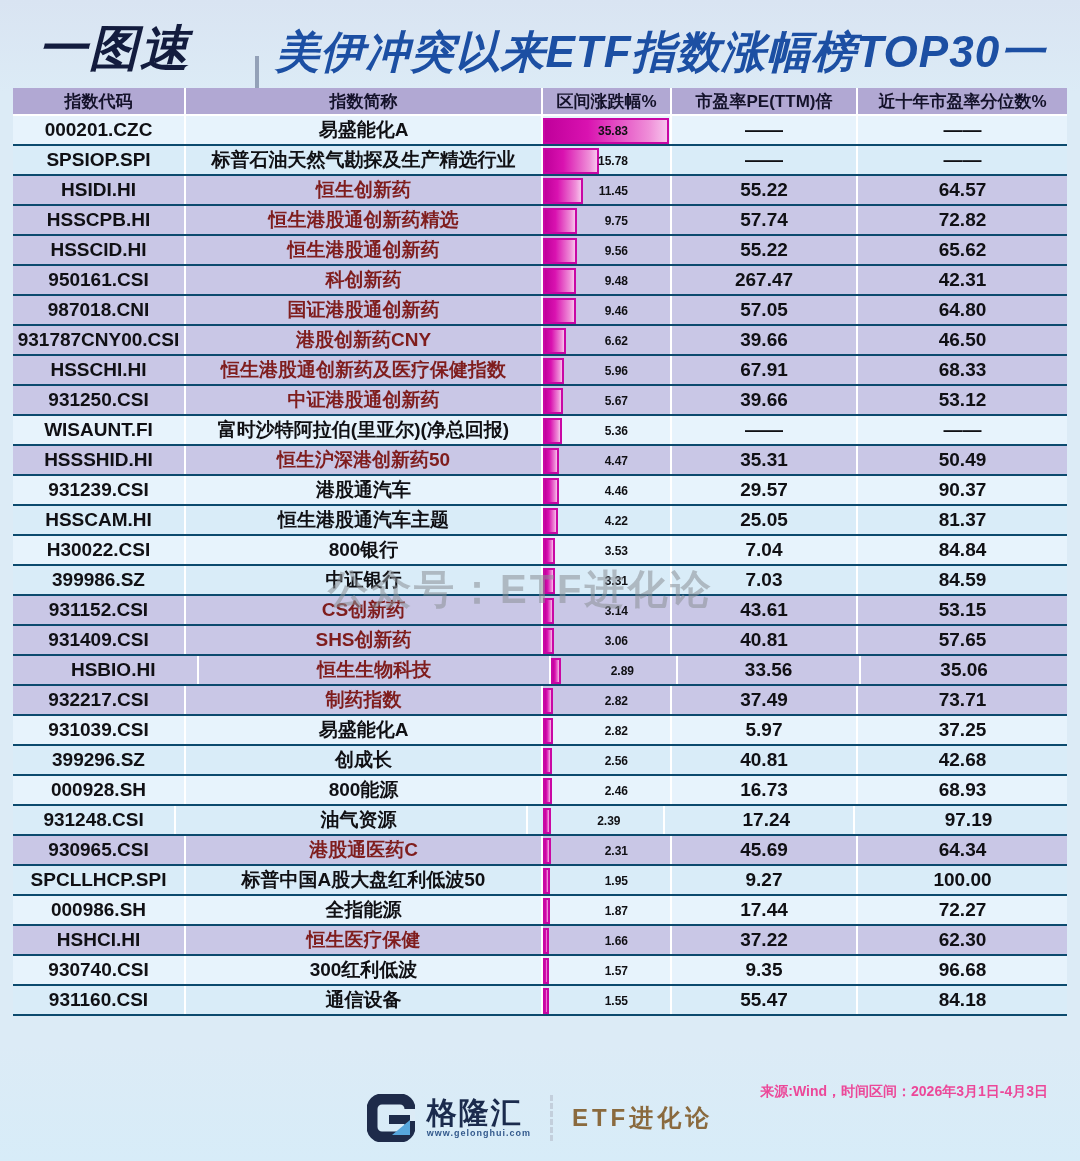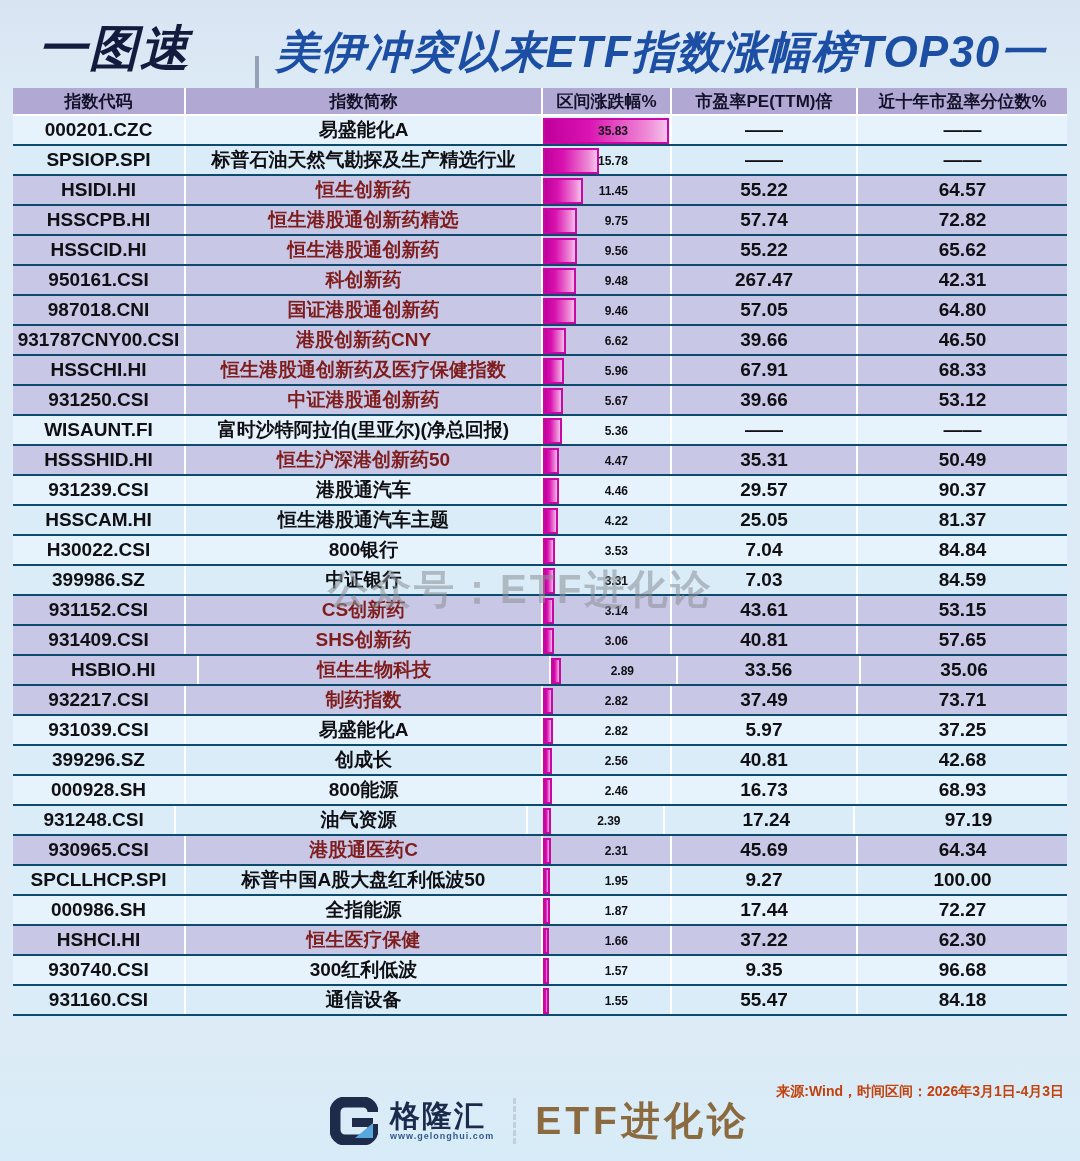--- a/index.html
+++ b/index.html
@@ -44,28 +44,28 @@
   }
   .val { position:absolute; right:42px; top:0; line-height:30px; font-size:12px; font-weight:700; color:#101014; z-index:2; }
 
   
   .watermark {
     position:absolute; top:562px; left:328px; font-size:40px; font-weight:700;
     color:rgba(138,143,150,0.55); letter-spacing:3px; z-index:5; pointer-events:none; white-space:nowrap;
   }
 
   
-  .source { position:absolute; top:1083px; right:16px; font-size:14px; font-weight:700; color:#c2410c; }
+  .source { position:absolute; top:1083px; right:32px; font-size:14px; font-weight:700; color:#ec4899; }
   .footer { position:absolute; top:1094px; left:0; width:100%; display:flex; align-items:center; justify-content:center; gap:13px; }
   .brand-block { display:flex; align-items:center; gap:12px; }
   .brand-texts { display:flex; flex-direction:column; align-items:flex-start; }
   .brand-name { font-size:30px; font-weight:700; color:#1b2b4d; letter-spacing:2px; line-height:30px; }
   .brand-url { font-size:9px; font-weight:700; color:#33598c; letter-spacing:1px; }
   .footer-sep { width:0; height:46px; border-left:3px dashed #c3cfdc; margin:0 6px; }
-  .account-name { font-size:39px; font-weight:700; color:#8a6a3e; letter-spacing:4px; }
+  .account-name { font-size:24px; font-weight:700; color:#8a6a3e; letter-spacing:4px; }
 </style>
 </head>
 <body>
 
 <div class="page">
 
   <div class="title-bar">
     <span class="title-badge">一图速览</span>
     <span class="title-sep"></span>
     <span class="title-main">美伊冲突以来ETF指数涨幅榜TOP30一览</span>

